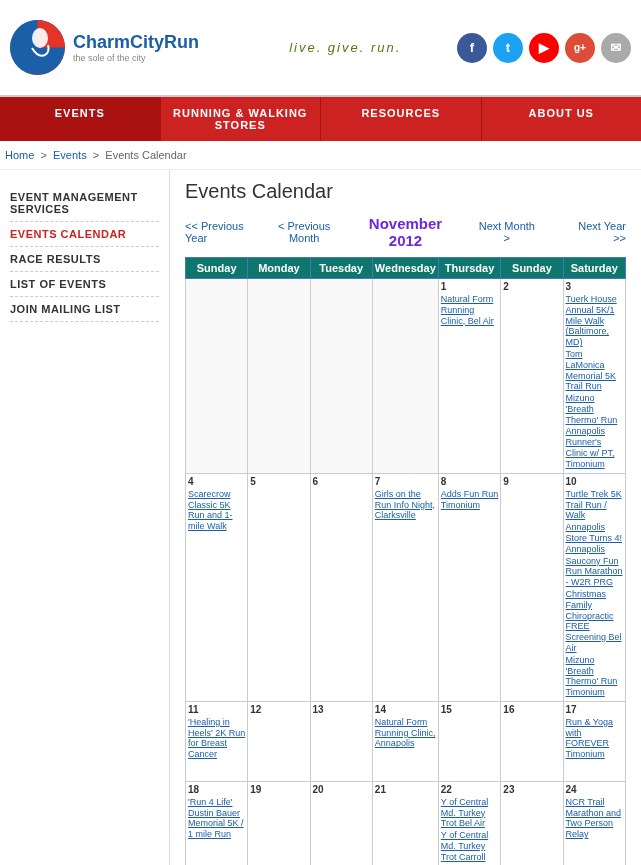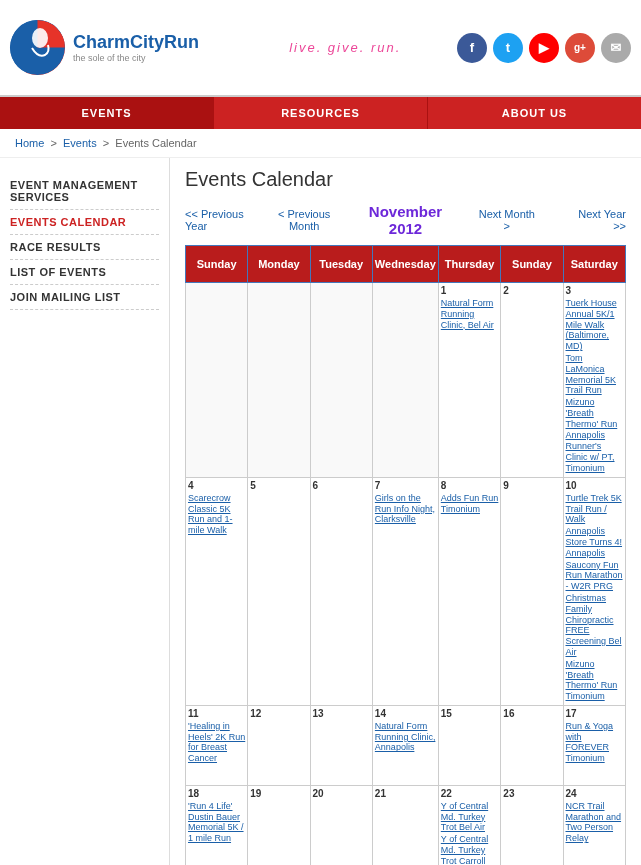--- a/index.html
+++ b/index.html
@@ -5,37 +5,37 @@
     * { box-sizing: border-box; margin: 0; padding: 0; }
     body { font-family: Arial, sans-serif; font-size: 11px; background: #fff; width: 641px; }
 
     
     .header { background: #fff; display: flex; align-items: center; padding: 20px 10px; border-bottom: 2px solid #ccc; }
     .logo-area { display: flex; align-items: center; flex: 1; }
     .logo-circle { width: 55px; height: 55px; border-radius: 50%; background: linear-gradient(135deg, #1a5fa8 60%, #e63329 40%); display: flex; align-items: center; justify-content: center; overflow: hidden; }
     .logo-text-area { margin-left: 8px; }
     .logo-brand { color: #1a5fa8; font-size: 18px; font-weight: bold; font-family: Arial, sans-serif; }
     .logo-tagline { color: #888; font-size: 9px; }
-    .tagline-center { flex: 1; text-align: center; color: #ec4899; font-size: 13px; font-style: italic; letter-spacing: 2px; }
+    .tagline-center { flex: 1; text-align: center; color: #4d7c0f; font-size: 13px; font-style: italic; letter-spacing: 2px; }
     .social-icons { display: flex; gap: 6px; align-items: center; }
     .social-icon { width: 30px; height: 30px; border-radius: 50%; display: flex; align-items: center; justify-content: center; font-weight: bold; font-size: 13px; color: #fff; cursor: pointer; }
     .social-fb { background: #3b5998; }
     .social-tw { background: #1da1f2; }
     .social-yt { background: #ff0000; }
     .social-gp { background: #dd4b39; }
     .social-em { background: #aaa; }
 
     
     .nav-bar { background: #cc2222; display: flex; }
     .nav-item { flex: 1; text-align: center; padding: 10px 5px; color: #fff; font-size: 11px; font-weight: bold; letter-spacing: 1px; cursor: pointer; border-right: 1px solid #aa1111; }
     .nav-item:last-child { border-right: none; }
     .nav-item.active { background: #aa1111; }
 
     
-    .breadcrumb { padding: 8px 15px; font-size: 11px; color: #666; border-bottom: 1px solid #eee; }
+    .breadcrumb { padding: 8px 5px; font-size: 11px; color: #666; border-bottom: 1px solid #eee; }
     .breadcrumb a { color: #1a5fa8; text-decoration: none; }
 
     
     .main-layout { display: flex; }
 
     
     .sidebar { width: 170px; min-width: 170px; padding: 15px 10px; border-right: 1px solid #ddd; }
     .sidebar-item { padding: 6px 0; font-size: 11px; font-weight: bold; color: #333; text-transform: uppercase; letter-spacing: 0.5px; cursor: pointer; border-bottom: 1px dashed #ccc; }
     .sidebar-item.active { color: #cc2222; }
 
@@ -43,21 +43,21 @@
     .content { flex: 1; padding: 10px 15px; }
     .page-title { font-size: 20px; color: #333; margin-bottom: 12px; font-weight: normal; }
 
     
     .cal-nav { display: flex; align-items: center; margin-bottom: 8px; gap: 12px; }
     .cal-nav-btn { color: #1a5fa8; font-size: 11px; cursor: pointer; text-align: center; flex: 1; }
     .cal-month { flex: 1.5; text-align: center; color: #6d28d9; font-size: 15px; font-weight: bold; }
 
     
     .cal-table { width: 100%; border-collapse: collapse; }
-    .cal-table th { background: #b91c1c; color: #fff; text-align: center; padding: 12px 2px; font-size: 11px; font-weight: bold; border: 1px solid #4477bb; }
+    .cal-table th { background: #0f766e; color: #fff; text-align: center; padding: 4px 2px; font-size: 11px; font-weight: bold; border: 1px solid #4477bb; }
     .cal-table td { border: 1px solid #ccc; vertical-align: top; width: 14.28%; padding: 2px 2px; font-size: 10px; min-height: 80px; height: 80px; }
     .date-num { font-weight: bold; color: #333; font-size: 10px; margin-bottom: 2px; }
     .event-link { display: block; color: #1a5fa8; font-size: 9px; line-height: 1.2; margin-bottom: 1px; cursor: pointer; }
     .empty-cell { background: #f9f9f9; }
   </style>
 </head>
 <body>
 
 <div class="header">
   <div class="logo-area">
@@ -79,20 +79,21 @@
     <div class="social-icon social-fb">f</div>
     <div class="social-icon social-tw">t</div>
     <div class="social-icon social-yt">▶</div>
     <div class="social-icon social-gp" style="font-size:10px;">g+</div>
     <div class="social-icon social-em">✉</div>
   </div>
 </div>
 
 <div class="nav-bar">
   <div class="nav-item active">EVENTS</div>
+  <div class="nav-item">RUNNING &amp; WALKING STORES</div>
   <div class="nav-item">RESOURCES</div>
   <div class="nav-item">ABOUT US</div>
 </div>
 
 <div class="breadcrumb">
   <a href="#">Home</a>
   &nbsp;&gt;&nbsp;
   <a href="#">Events</a>
   &nbsp;&gt;&nbsp;
   <span>Events Calendar</span>

